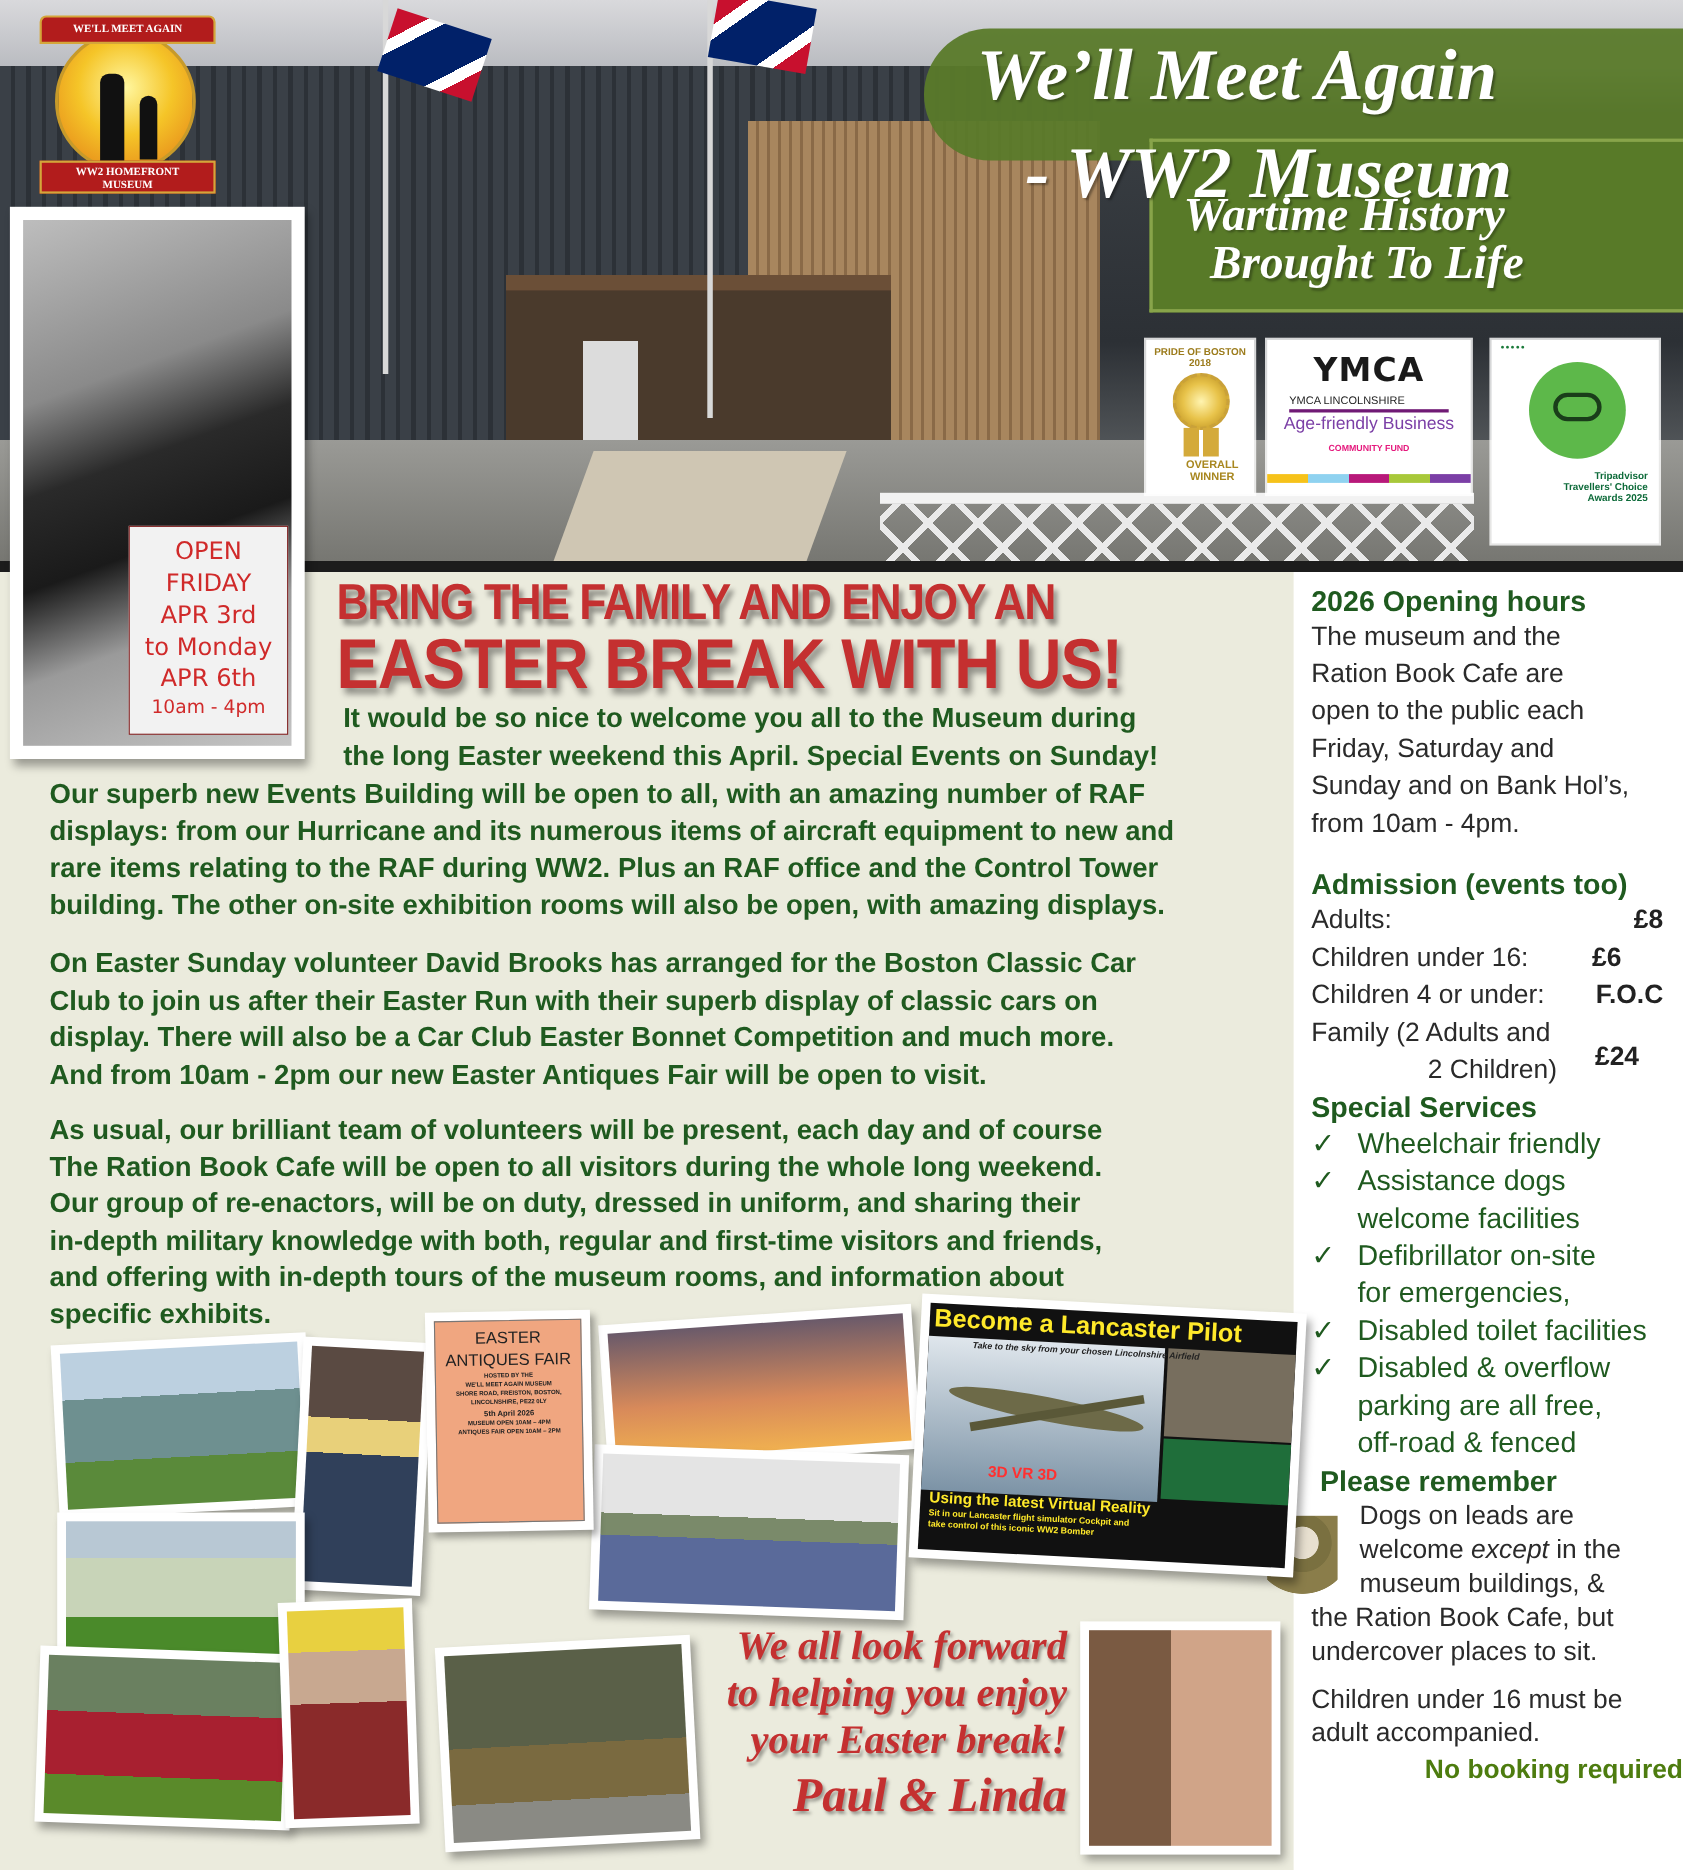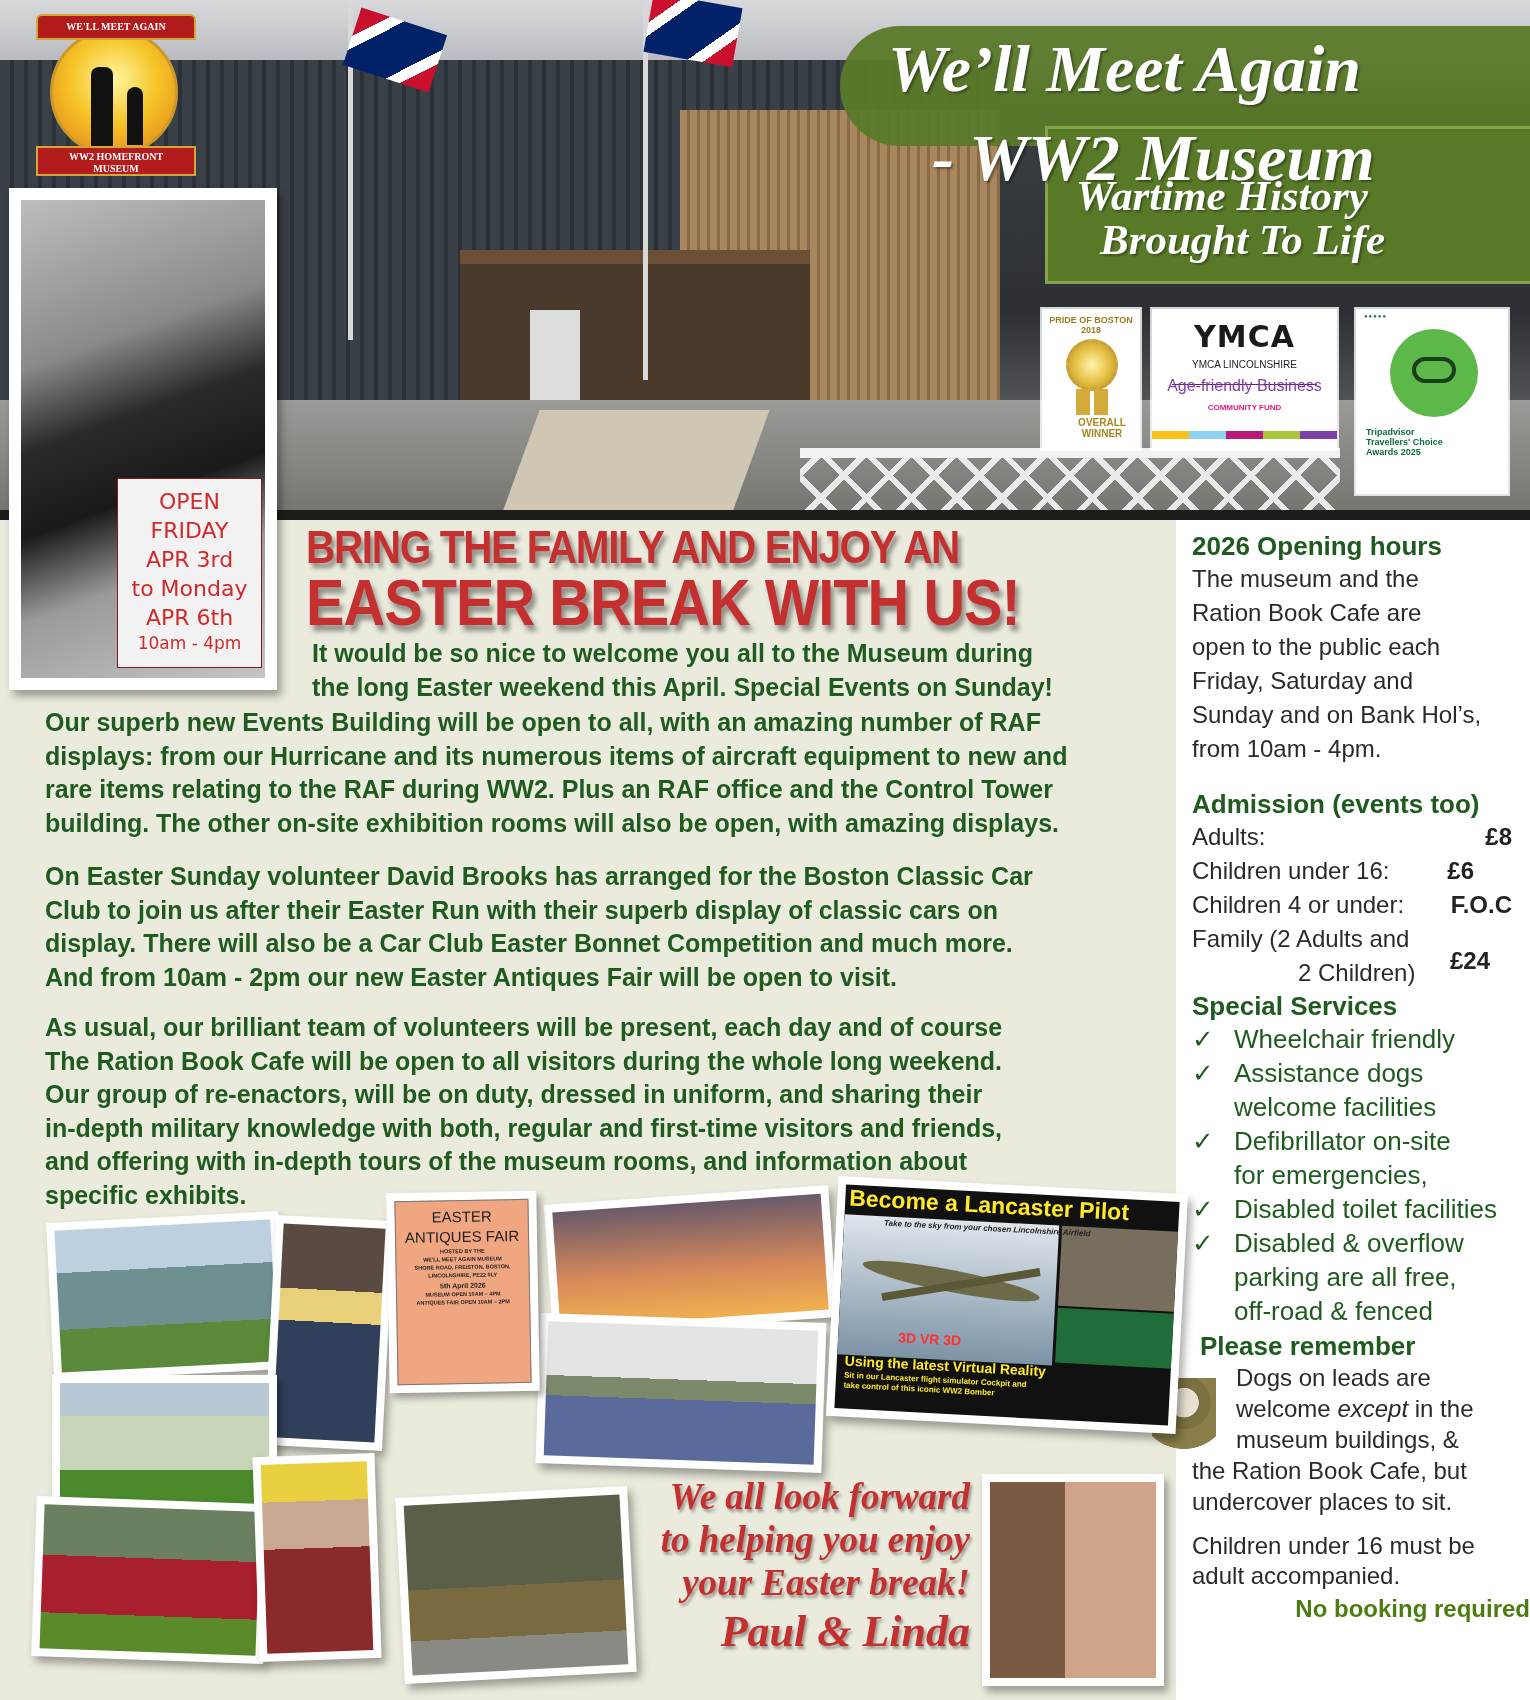--- a/index.html
+++ b/index.html
@@ -30,28 +30,28 @@
   .title-sub { position: absolute; left: 236px; top: 148px; color: #fff; font-family: "Liberation Serif", serif; font-style: italic; font-weight: bold; font-size: 43px; line-height: 44px; text-shadow: 2px 2px 2px rgba(0,0,0,0.3); white-space: nowrap; }
 
   .award { position: absolute; background: #fff; box-shadow: 0 0 0 2px rgba(255,255,255,0.8); }
   .award-boston { left: 1042px; top: 309px; width: 98px; height: 140px; }
   .rosette { position: absolute; left: 24px; top: 30px; width: 52px; height: 52px; border-radius: 50%; background: radial-gradient(circle,#fff4b0 0%,#e8c34a 50%,#b78a1b 100%); border: 3px dashed #c9a13a; }
   .ribbon-tails { position: absolute; left: 34px; top: 80px; width: 32px; height: 26px; background: linear-gradient(90deg,#d4aa3a 0 45%,transparent 45% 55%,#d4aa3a 55%); }
   .boston-arc { position: absolute; left: 0; top: 6px; width: 98px; text-align: center; font-size: 9px; font-weight: bold; color: #9c7c1d; }
   .boston-win { position: absolute; left: 0; top: 108px; width: 120px; text-align: center; font-size: 10px; font-weight: bold; color: #a8871f; line-height: 11px; }
   .award-ymca { left: 1152px; top: 309px; width: 185px; height: 140px; }
   .ymca-logo { position: absolute; left: 0; top: 10px; width: 185px; text-align: center; font-size: 30px; font-weight: 900; color: #1a1a1a; letter-spacing: 1px; font-family: "DejaVu Sans", sans-serif; }
-  .ymca-region { position: absolute; left: 20px; top: 50px; width: 145px; text-align: center; font-size: 10px; color: #222; border-bottom: 1px solid #701a75; padding-bottom: 14px; }
+  .ymca-region { position: absolute; left: 20px; top: 50px; width: 145px; text-align: left; font-size: 10px; color: #222; border-bottom: 3px solid #701a75; padding-bottom: 2px; }
   .ymca-age { position: absolute; left: 0; top: 68px; width: 185px; text-align: center; font-size: 16px; color: #7b3fa6; }
   .ymca-fund { position: absolute; left: 0; top: 94px; width: 185px; text-align: center; font-size: 8px; font-weight: bold; color: #e5197d; }
   .ymca-stripes { position: absolute; left: 0; bottom: 10px; width: 185px; height: 8px; background: linear-gradient(90deg,#f6c21a 0 20%,#8fd2f0 20% 40%,#b8197a 40% 60%,#a8c83a 60% 80%,#7b3fa6 80%); }
   .award-trip { left: 1356px; top: 309px; width: 152px; height: 185px; }
   .trip-circle { position: absolute; left: 34px; top: 20px; width: 88px; height: 88px; border-radius: 50%; background: #5db84a; }
   .trip-owl { position: absolute; left: 22px; top: 28px; width: 44px; height: 26px; border: 4px solid #1a3d1a; border-radius: 16px; }
-  .trip-text { position: absolute; left: 10px; top: 118px; width: 132px; font-size: 9px; font-weight: bold; color: #0e6b3a; line-height: 10px; }
+  .trip-text { position: absolute; left: 10px; top: 118px; width: 132px; font-size: 9px; font-weight: bold; color: #0e6b3a; line-height: 10px; text-align: right; }
   .trip-dots { position: absolute; left: 8px; top: 4px; font-size: 6px; color: #1a7a3a; letter-spacing: 1px; }
 
   .photo-lady { position: absolute; left: 9px; top: 188px; width: 268px; height: 502px; background: #fff; padding: 12px; box-shadow: 4px 6px 8px rgba(0,0,0,0.35); }
   .photo-lady-inner { width: 100%; height: 100%; background: linear-gradient(160deg,#bdbdbd 0%,#8a8a8a 30%,#2a2a2a 45%,#1a1a1a 60%,#9a9a9a 75%,#c5c5c5 100%); position: relative; }
   .open-sign { position: absolute; left: 117px; top: 478px; width: 145px; height: 190px; background: #f2f2f2; border: 1px solid #7f1d1d; color: #d02a2a; font-family: "DejaVu Sans", sans-serif; font-size: 22px; text-align: center; line-height: 29px; padding-top: 8px; }
   .open-sign .hours { font-size: 17px; line-height: 22px; }
 
   .headline1 { position: absolute; left: 306px; top: 520px; font-weight: bold; font-size: 46px; color: #c43030; letter-spacing: -1.5px; text-shadow: 4px 5px 5px rgba(0,0,0,0.4); white-space: nowrap; transform: scaleX(0.88); transform-origin: left; }
   .headline2 { position: absolute; left: 306px; top: 566px; font-weight: bold; font-size: 64px; color: #c43030; letter-spacing: -1px; text-shadow: 4px 6px 6px rgba(0,0,0,0.4); white-space: nowrap; transform: scaleX(0.9); transform-origin: left; }
 

